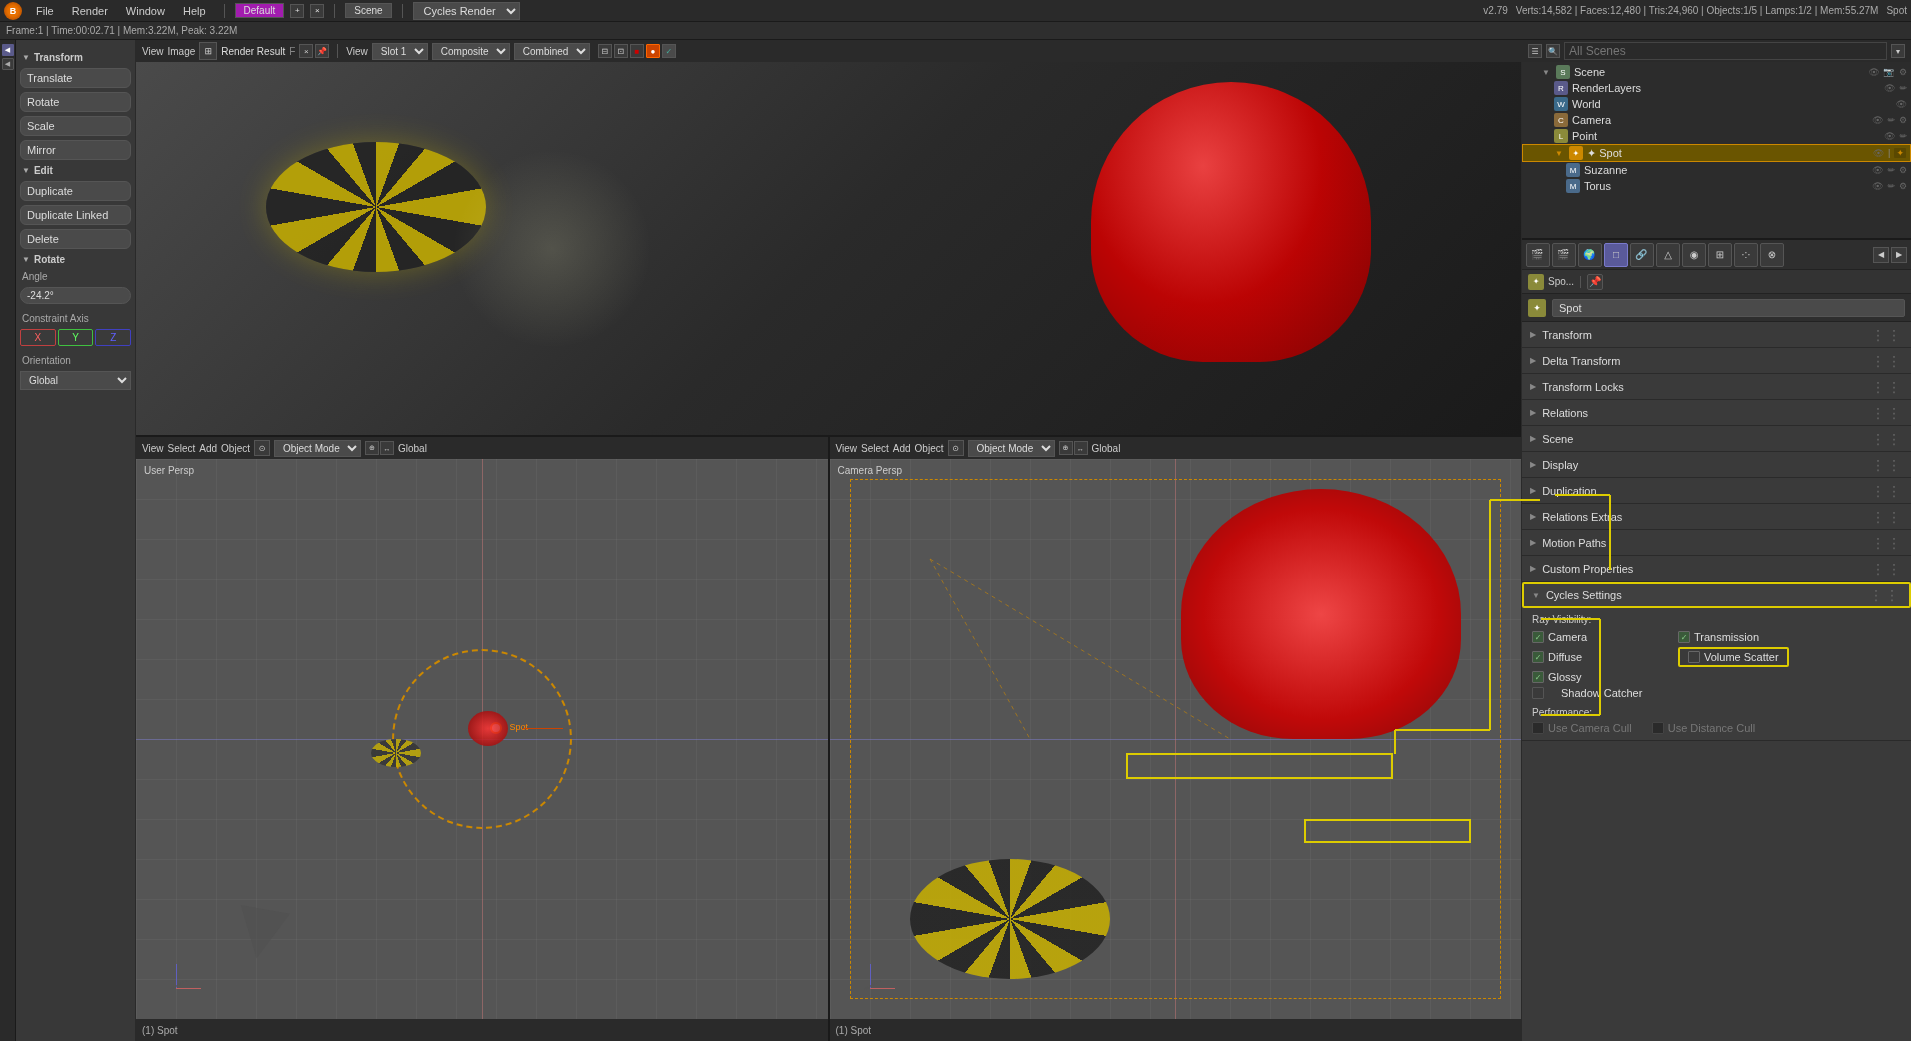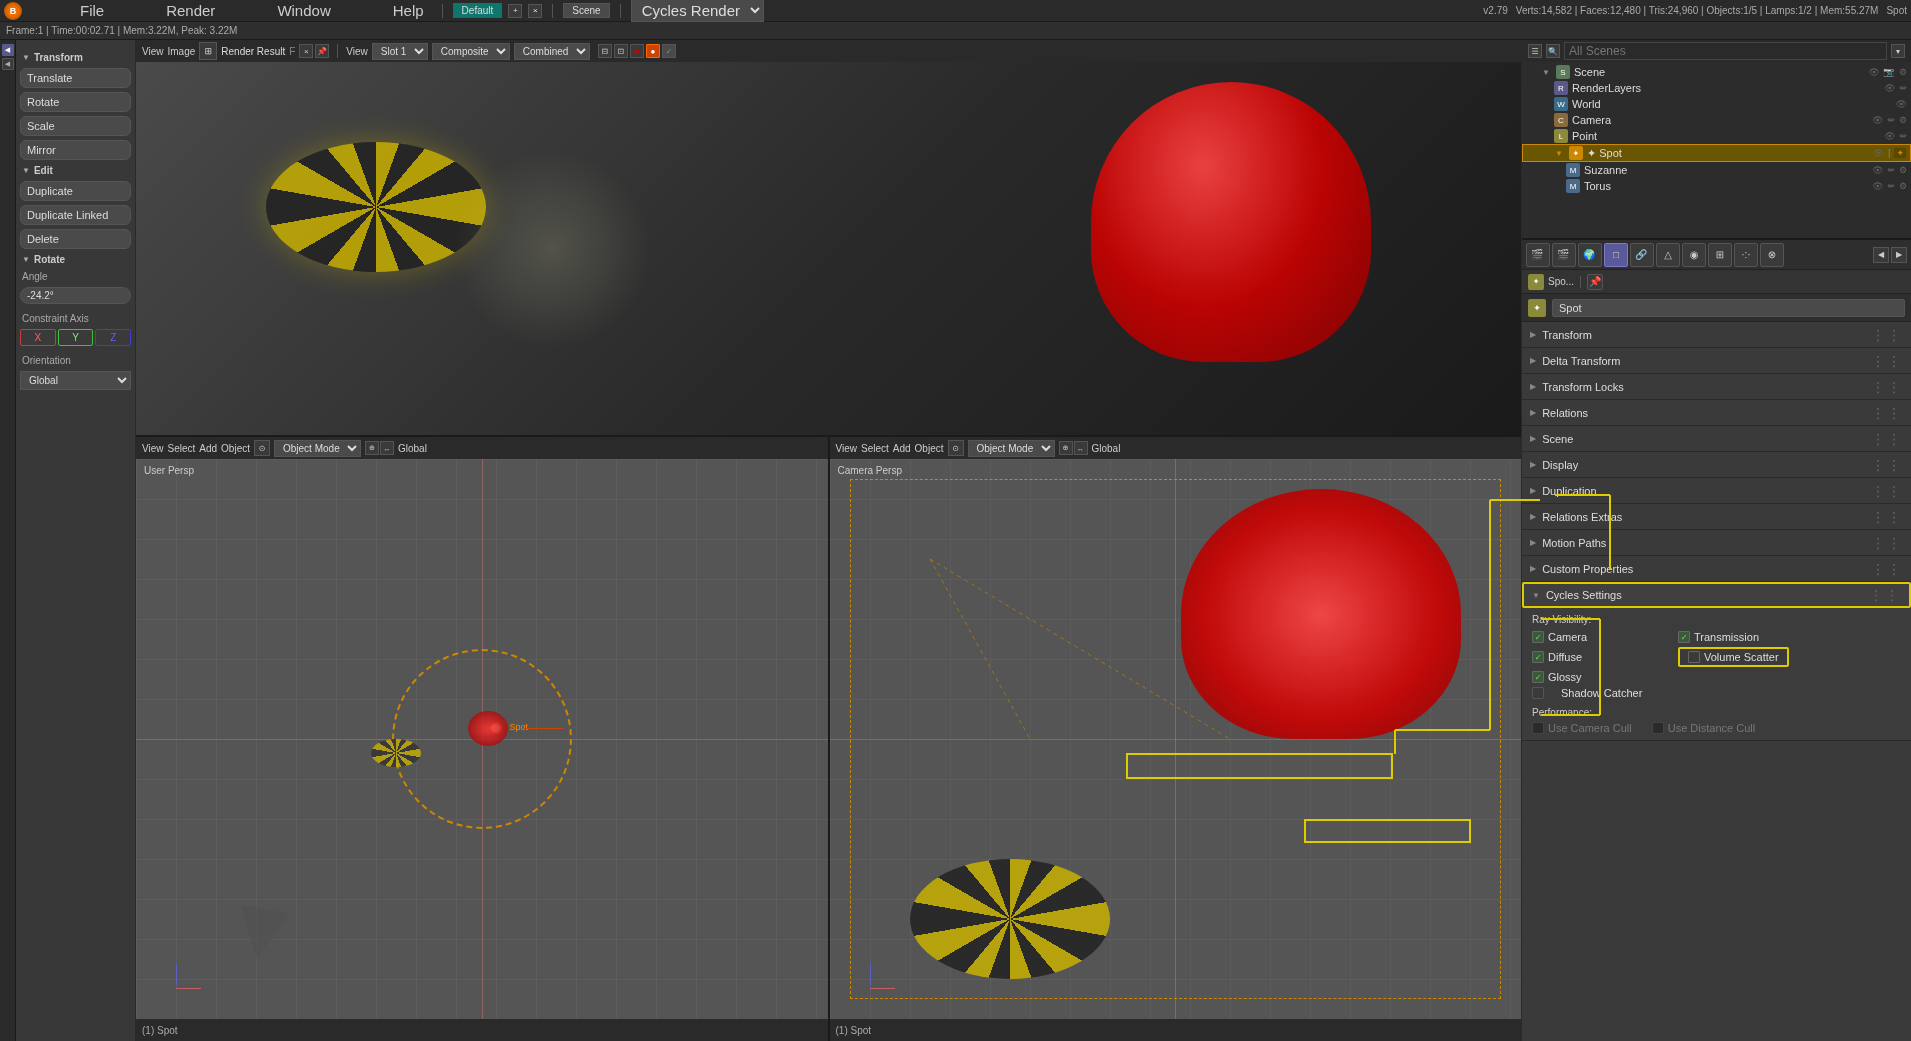--- a/index.html
+++ b/index.html
@@ -30,35 +30,34 @@
       border-radius: 50%;
       display: flex; align-items: center; justify-content: center;
       font-size: 9px; color: white; font-weight: bold;
     }
     .top-bar-menu {
       display: flex; gap: 2px;
     }
     .top-bar-menu-item {
       padding: 2px 8px;
       color: #ccc;
-      font-size: 15px;
+      font-size: 11px;
       cursor: pointer;
-      margin-left: 44px;
     }
     .top-bar-right {
       margin-left: auto;
       display: flex; align-items: center; gap: 8px;
       color: #aaa; font-size: 10px;
     }
     .engine-dropdown {
       background: #4a4a4a;
       border: 1px solid #555;
       color: #ddd;
       padding: 1px 6px;
-      font-size: 15px;
+      font-size: 11px;
     }
 
     
     .info-bar {
       height: 18px;
       background: #2e2e2e;
       display: flex;
       align-items: center;
       padding: 0 6px;
       font-size: 10px;
@@ -541,21 +540,21 @@
   <div class="top-bar-logo">
     <span>B</span>
   </div>
   <div class="top-bar-menu">
     <span class="top-bar-menu-item">File</span>
     <span class="top-bar-menu-item">Render</span>
     <span class="top-bar-menu-item">Window</span>
     <span class="top-bar-menu-item">Help</span>
   </div>
   <div style="width:1px; height:14px; background:#555; margin: 0 4px;"></div>
-  <span style="background:#0f766e; border:1px solid #555; padding:1px 8px; font-size:10px; color:#ddd;">Default</span>
+  <span style="background:#a21caf; border:1px solid #555; padding:1px 8px; font-size:10px; color:#ddd;">Default</span>
   <span style="width:14px;height:14px;background:#3a3a3a;border:1px solid #555;display:inline-flex;align-items:center;justify-content:center;font-size:8px;cursor:pointer;">+</span>
   <span style="width:14px;height:14px;background:#3a3a3a;border:1px solid #555;display:inline-flex;align-items:center;justify-content:center;font-size:8px;cursor:pointer;">×</span>
   <div style="width:1px;height:14px;background:#555;margin:0 4px;"></div>
   <span style="background:#4a4a4a;border:1px solid #555;padding:1px 8px;font-size:10px;color:#ddd;">Scene</span>
   <div style="width:1px;height:14px;background:#555;margin:0 4px;"></div>
   <select class="engine-dropdown">
     <option>Cycles Render</option>
   </select>
   <div class="top-bar-right">
     <span>v2.79</span>

